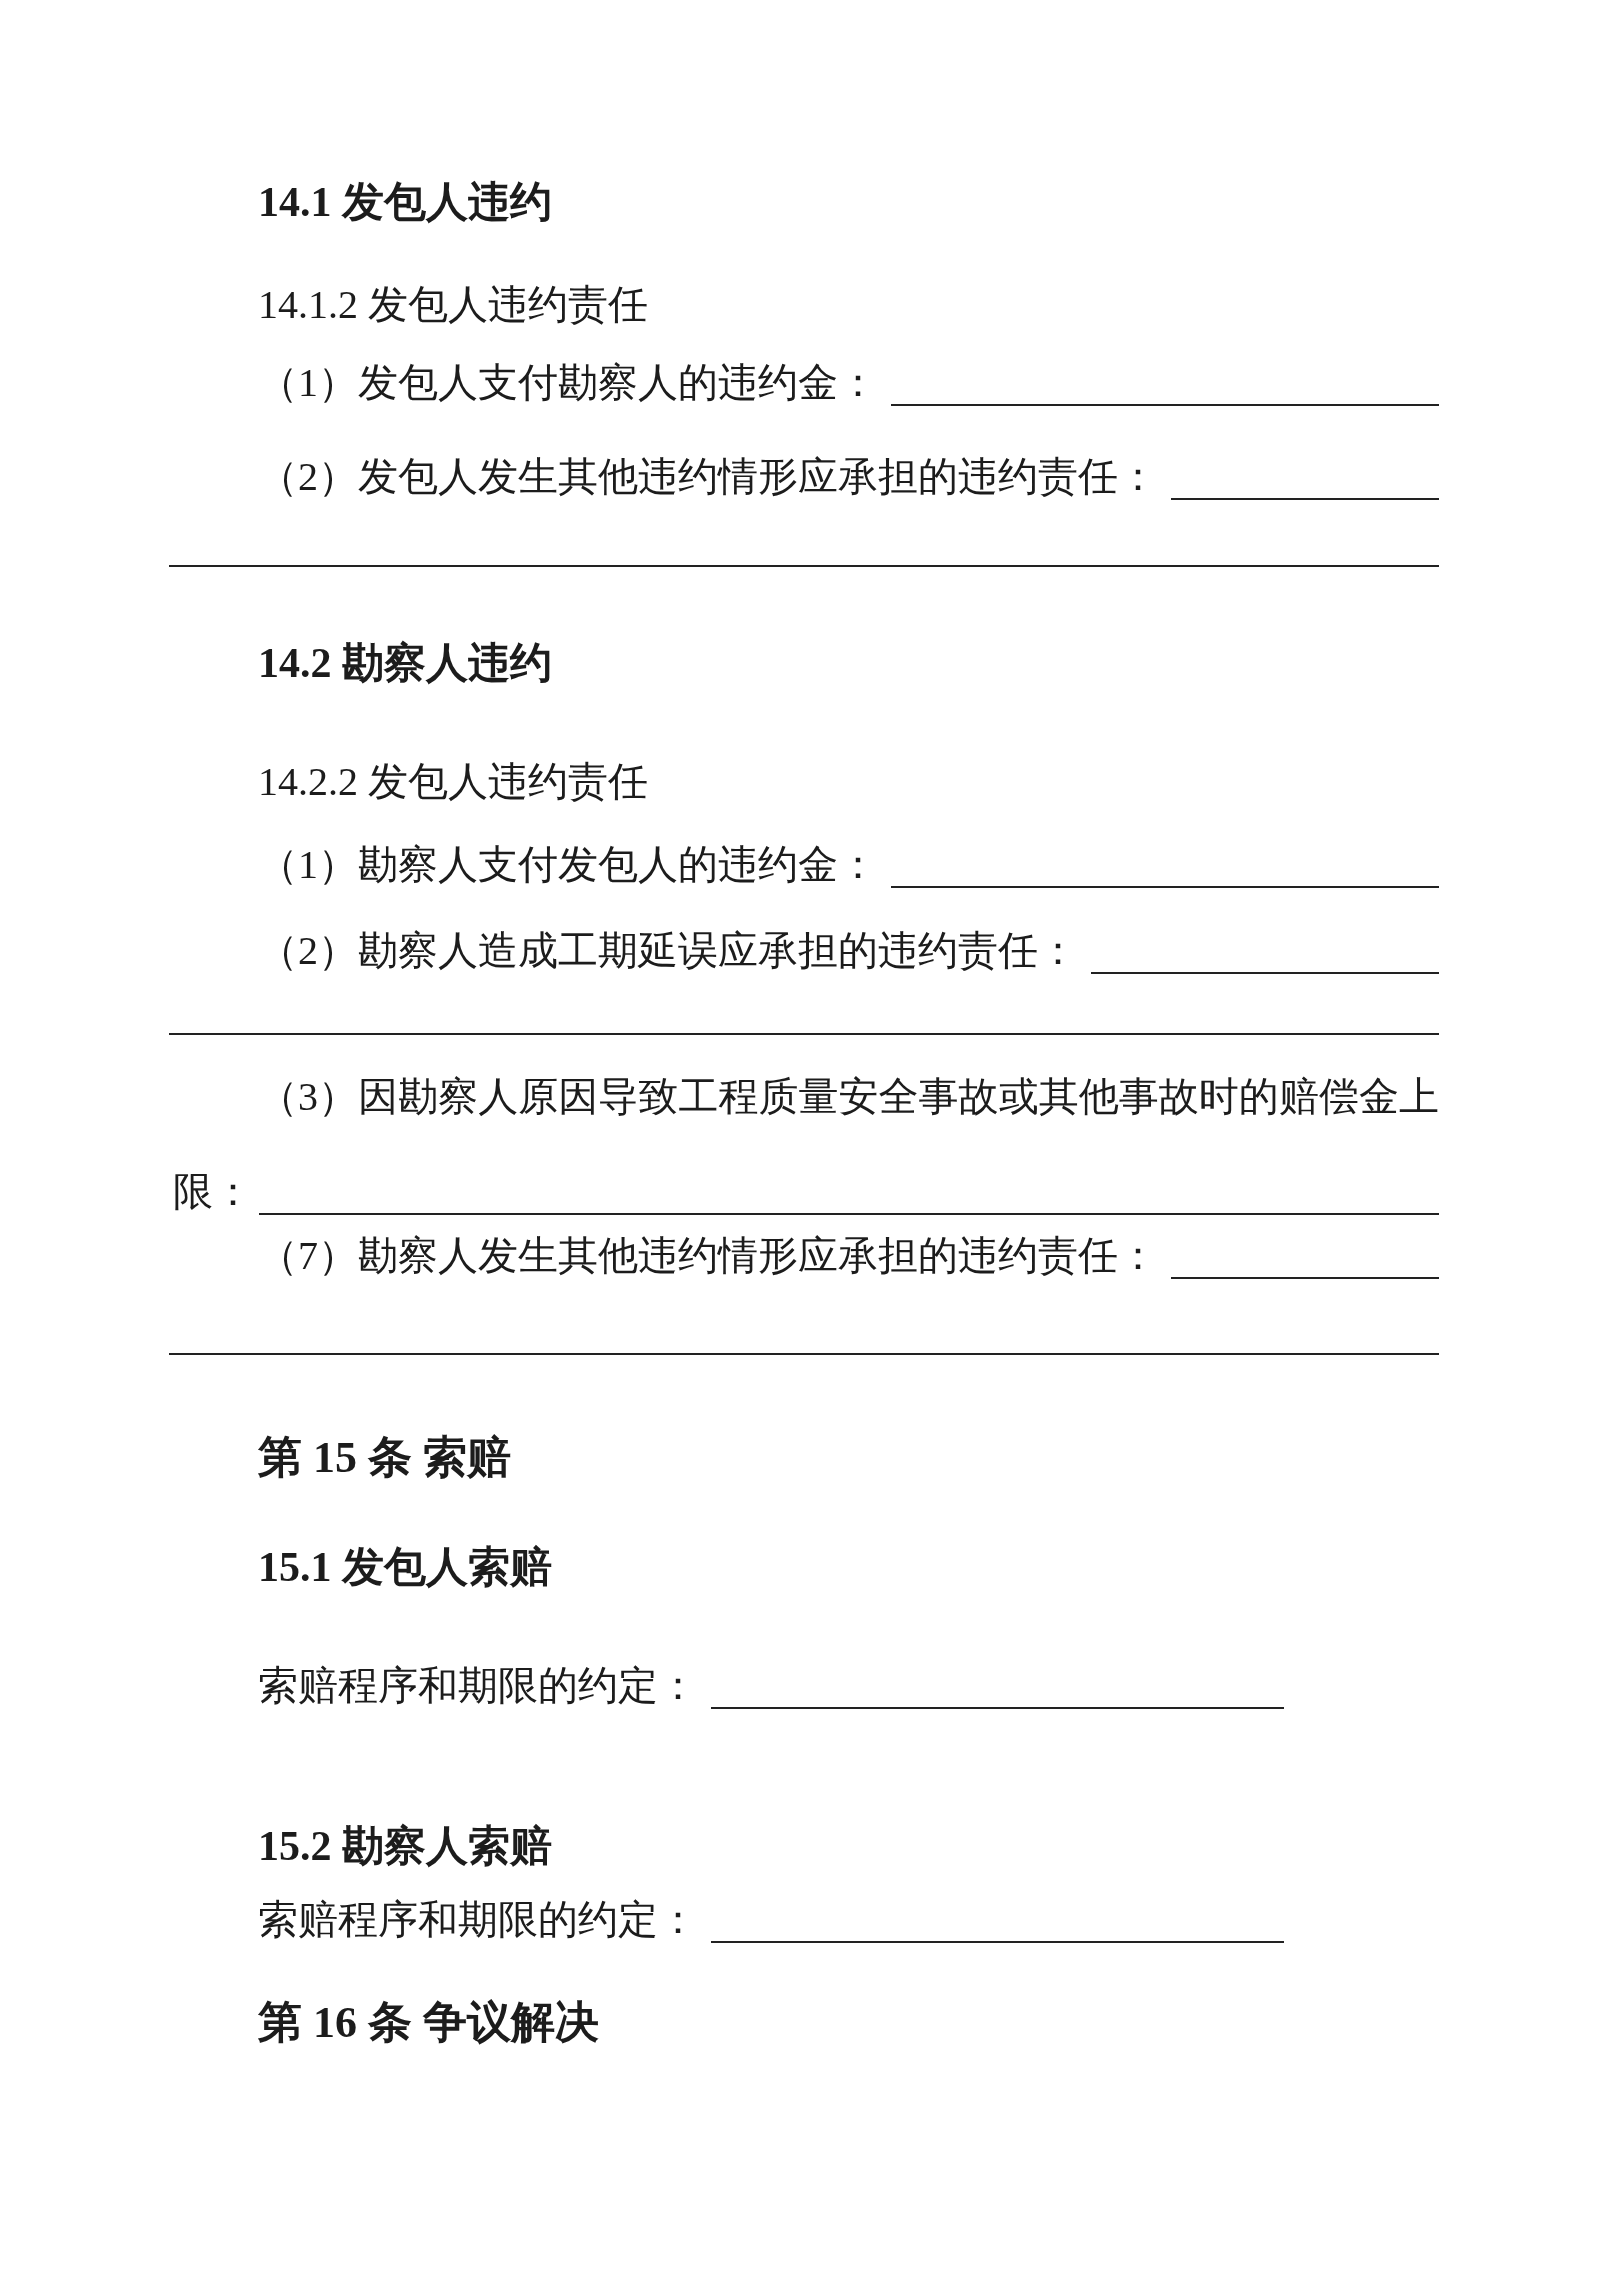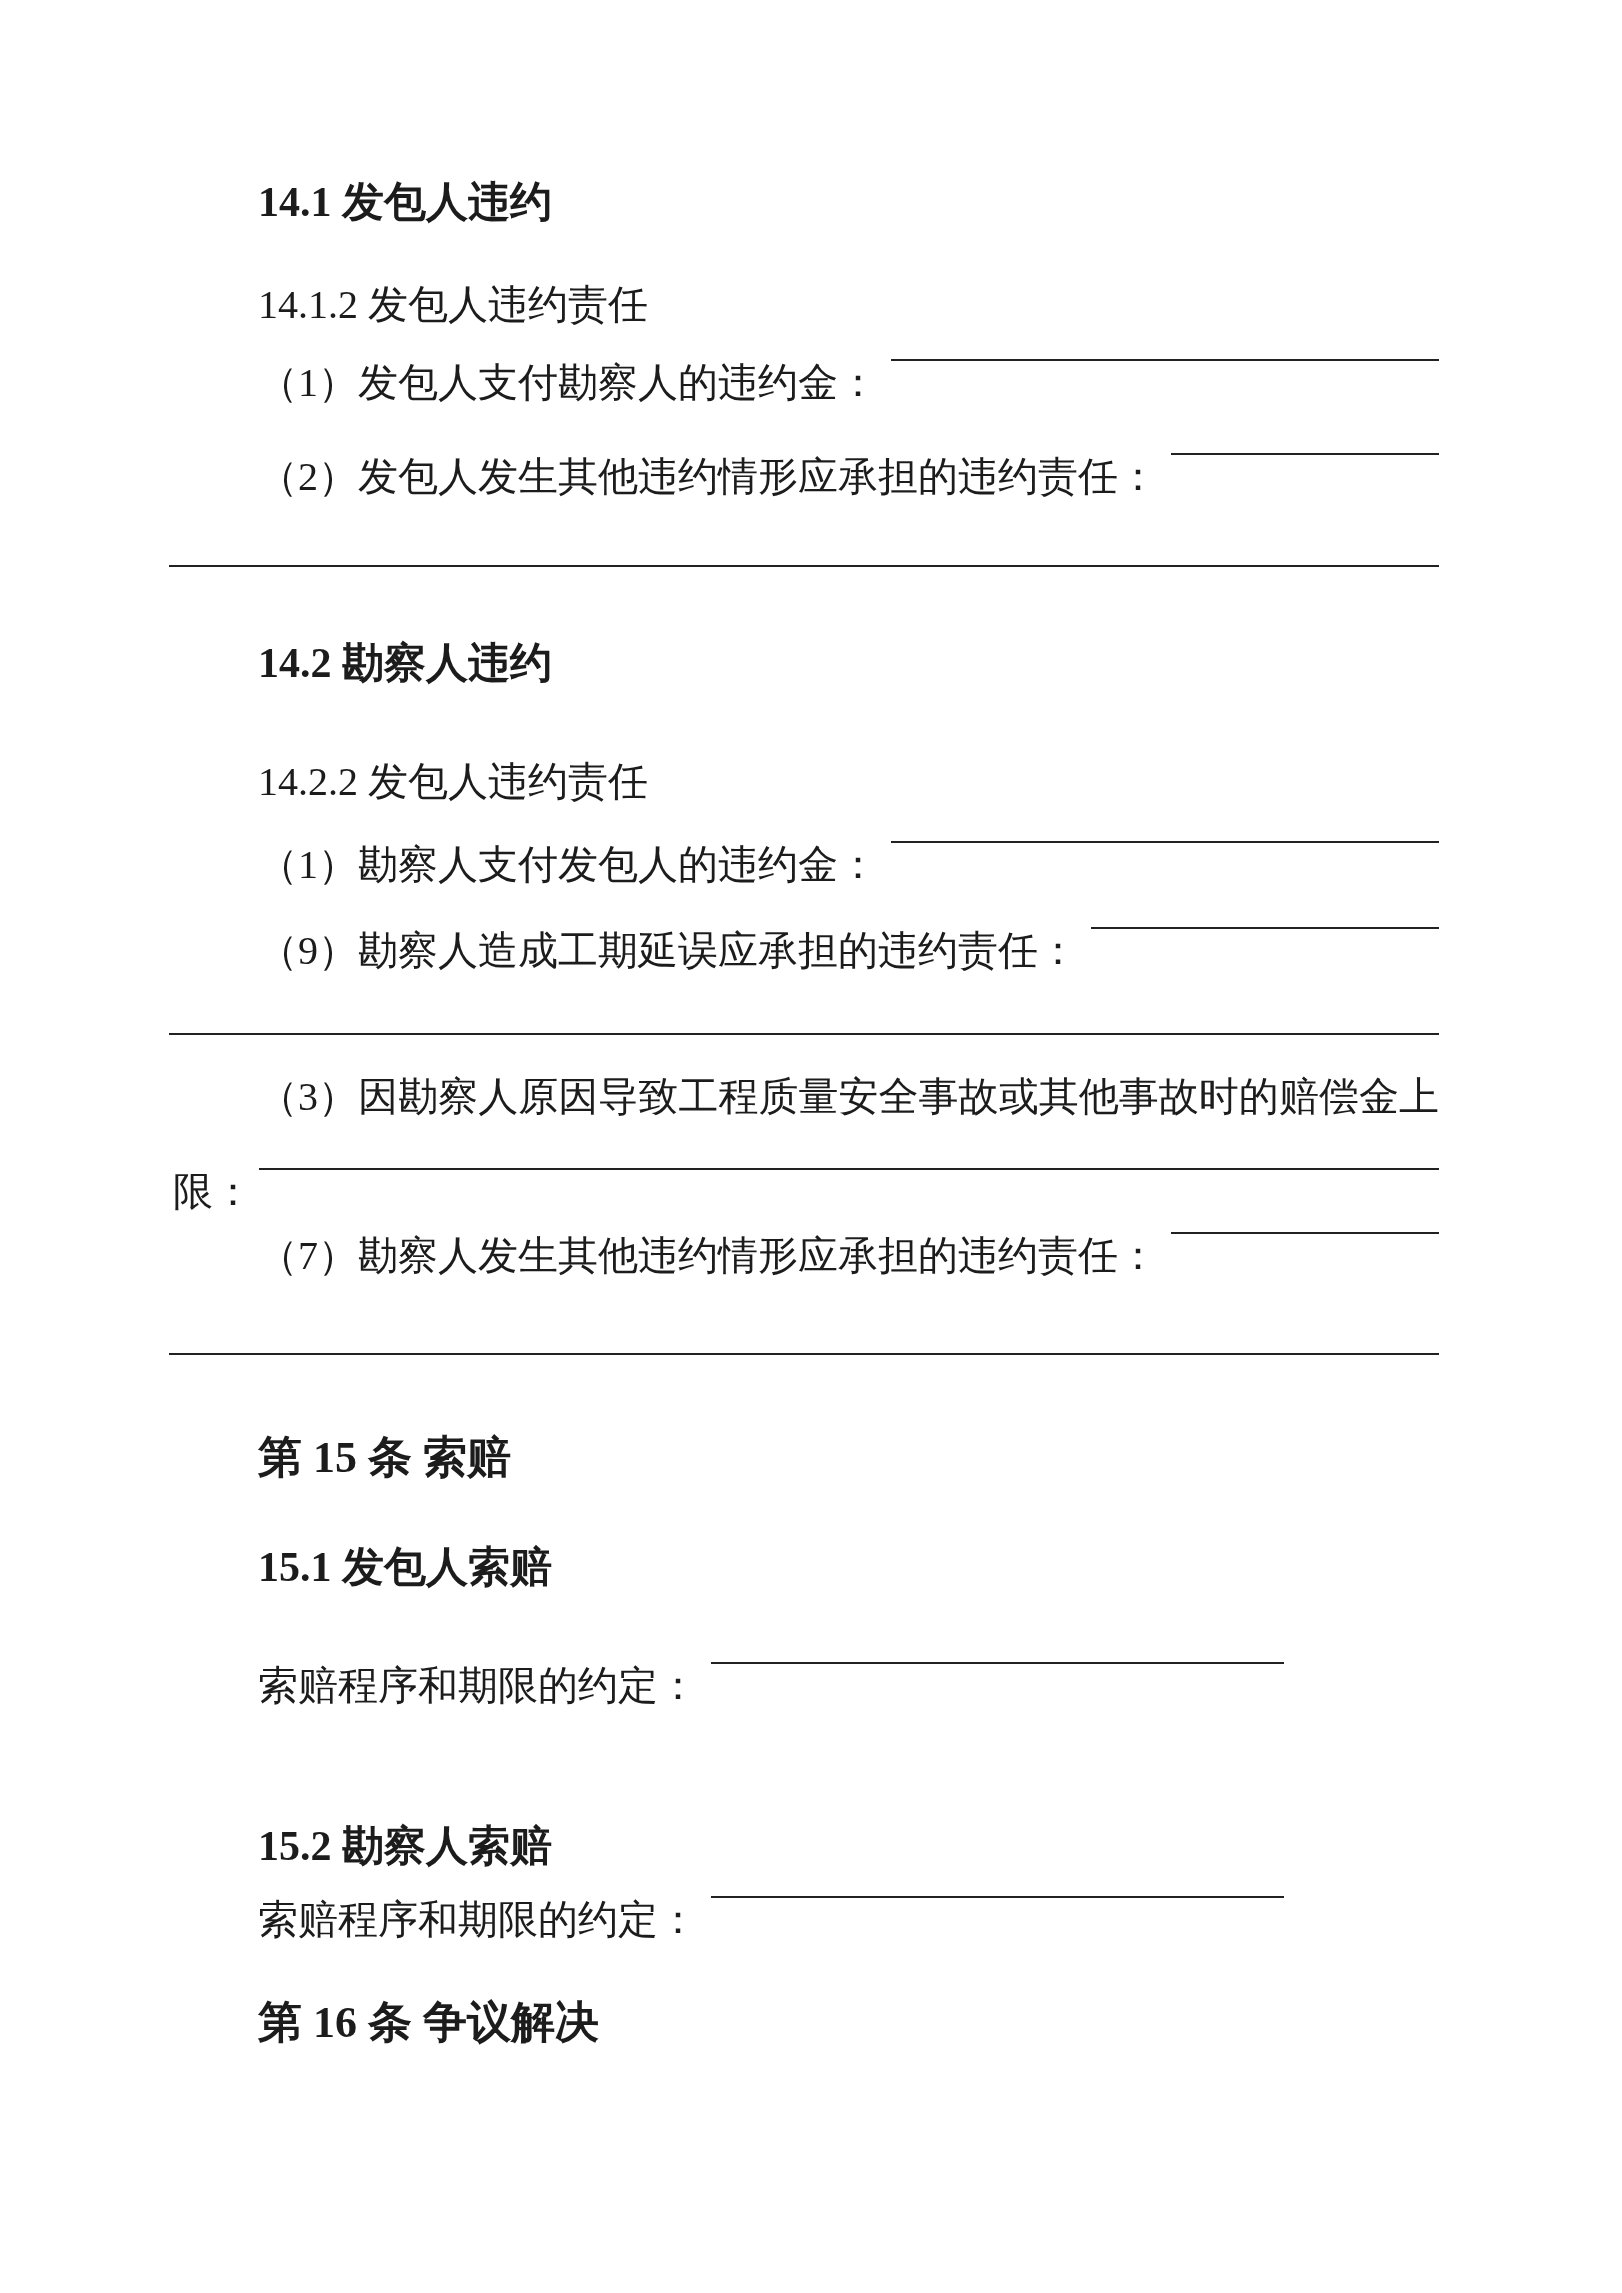--- a/index.html
+++ b/index.html
@@ -16,21 +16,21 @@
     color: #1c1c1c;
     overflow: hidden;
   }
   
   .line {
     position: absolute;
     left: 173px;
     right: 184px;
     height: 47px;
     display: flex;
-    align-items: flex-start;
+    align-items: flex-end;
     font-size: 40px;
     line-height: 47px;
     white-space: nowrap;
   }
   .line .label {
     white-space: nowrap;
   }
   .indent { padding-left: 85px; }
   
   .blank {
@@ -101,21 +101,21 @@
   <div class="heading" style="top:639px">14.2 勘察人违约</div>
 
   <div class="heading plain" style="top:757px">14.2.2 发包人违约责任</div>
 
   <div class="line indent" style="top:841px">
     <span class="label">（1）勘察人支付发包人的违约金：</span>
     <span class="blank"></span>
   </div>
 
   <div class="line indent" style="top:927px">
-    <span class="label">（9）勘察人造成工期延误应承担的违约责任：</span>
+    <span class="label">（2）勘察人造成工期延误应承担的违约责任：</span>
     <span class="blank"></span>
   </div>
 
   <div class="fullline" style="top:1033px"></div>
 
   <div class="line indent justified" style="top:1073px">
     <span class="label justified" style="flex:1 1 auto; white-space:normal;">（3）因勘察人原因导致工程质量安全事故或其他事故时的赔偿金上</span>
   </div>
 
   <div class="line" style="top:1168px">

